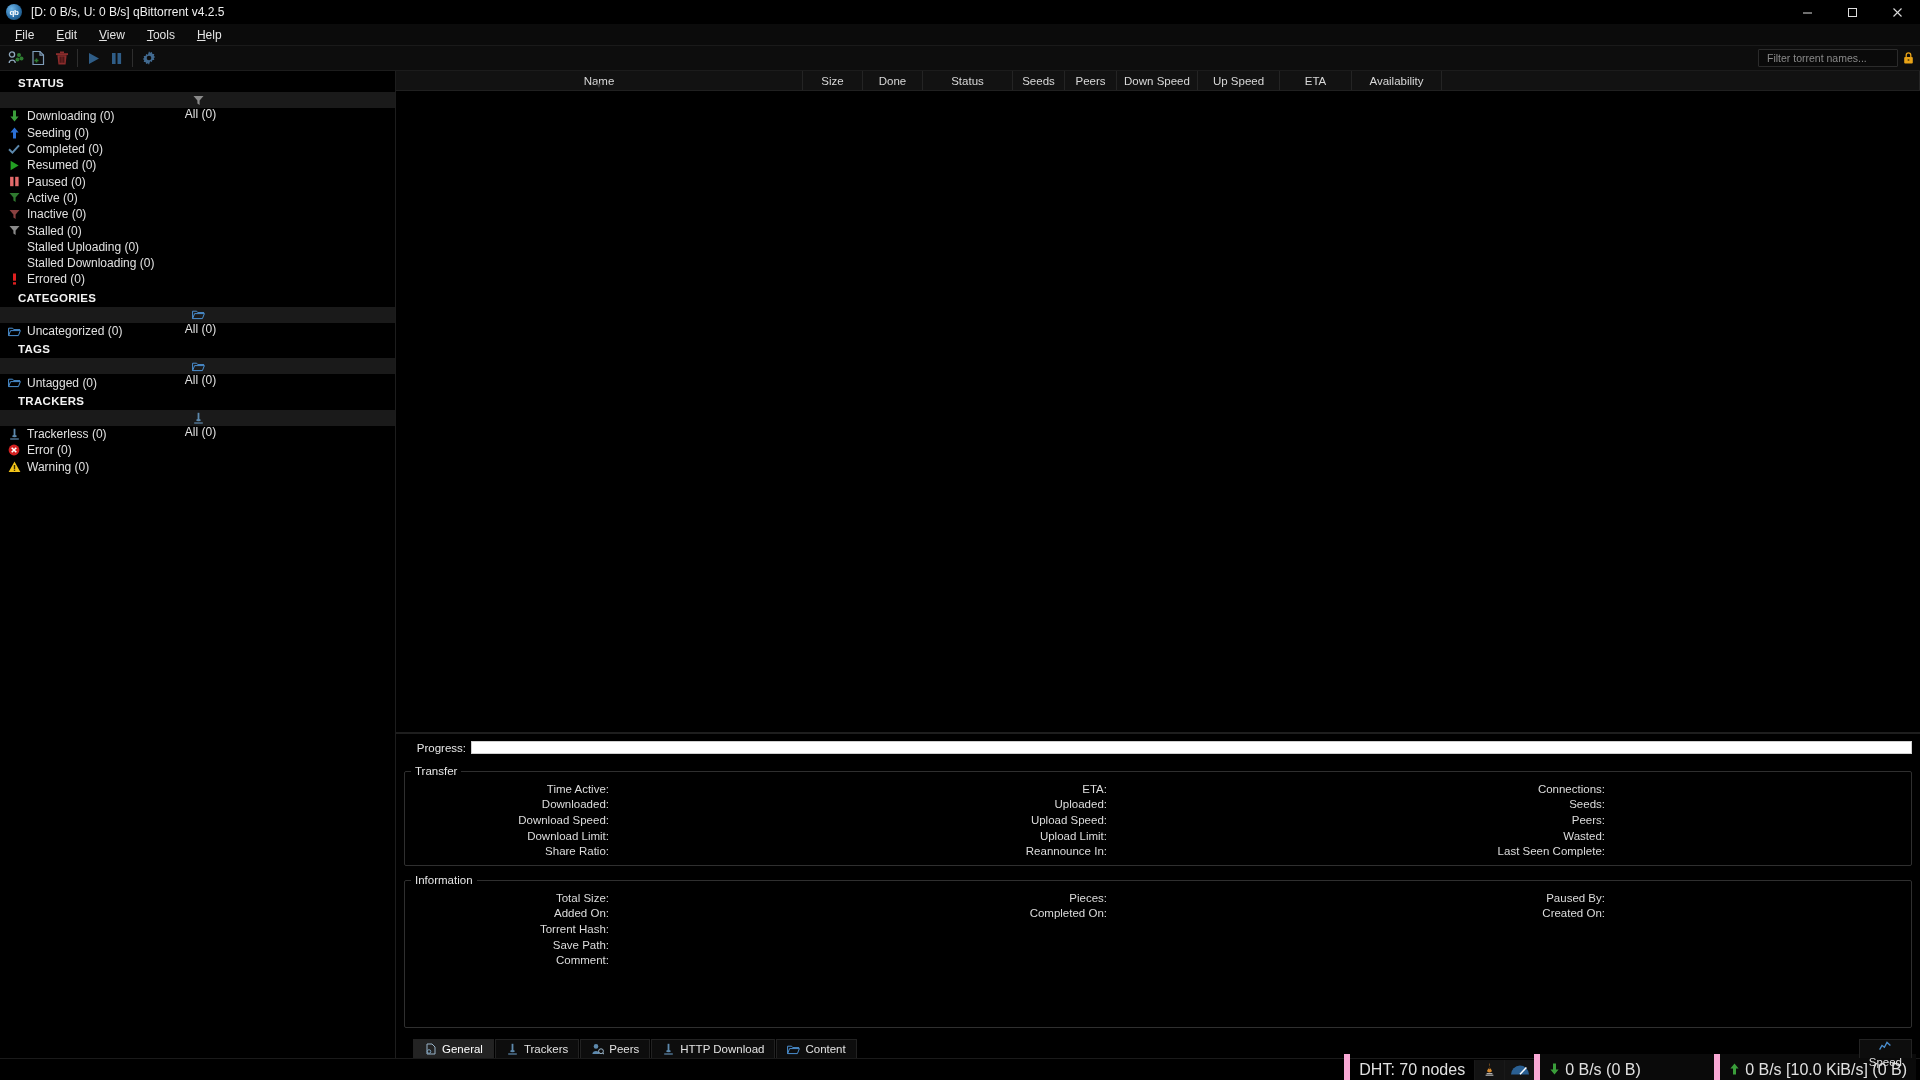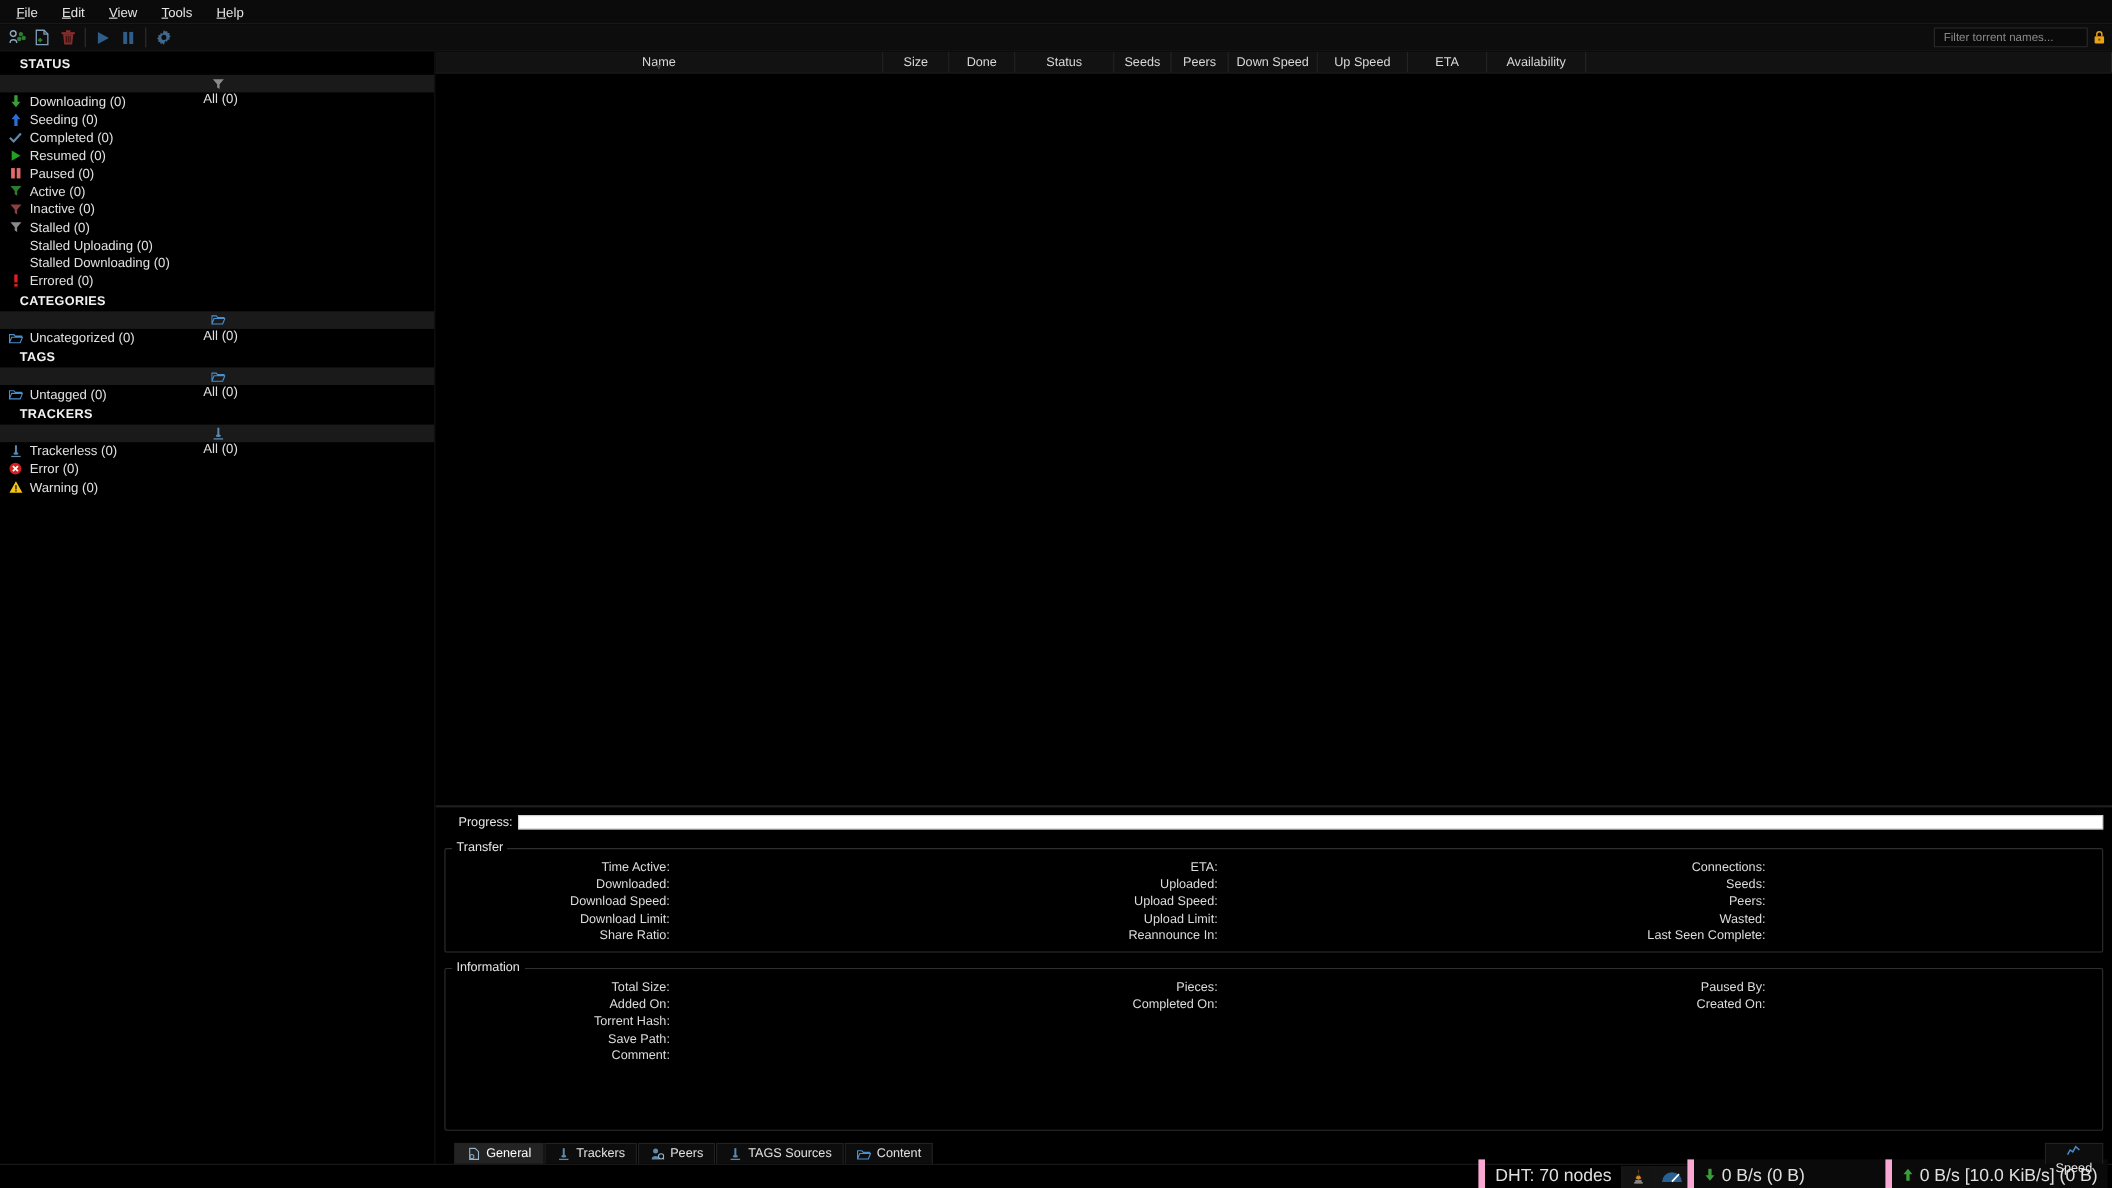--- a/index.html
+++ b/index.html
@@ -152,20 +152,42 @@
   }
   .sbar-cell.dht { min-width: 96px; justify-content: center; }
   .sbar-cell.dl { min-width: 180px; background:#0a0a0a; }
   .sbar-cell.ul { min-width: 190px; background:#0a0a0a; }
 </style>
 </head>
 <body>
 
 <div class="app">
 
+  <div class="titlebar">
+    <div class="title-icon">qb</div>
+    <div class="title-text">[D: 0 B/s, U: 0 B/s] qBittorrent v4.2.5</div>
+    <div class="win-buttons">
+      <div class="win-btn">
+        <svg width="11" height="11" viewBox="0 0 11 11">
+            <line x1="1" y1="6" x2="10" y2="6" stroke="#ddd" stroke-width="1"></line>
+          </svg>
+      </div>
+      <div class="win-btn">
+        <svg width="11" height="11" viewBox="0 0 11 11">
+            <rect x="1.5" y="1.5" width="8" height="8" fill="none" stroke="#ddd" stroke-width="1"></rect>
+          </svg>
+      </div>
+      <div class="win-btn close">
+        <svg width="11" height="11" viewBox="0 0 11 11">
+            <line x1="1.5" y1="1.5" x2="9.5" y2="9.5" stroke="#ddd" stroke-width="1.1"></line>
+            <line x1="9.5" y1="1.5" x2="1.5" y2="9.5" stroke="#ddd" stroke-width="1.1"></line>
+          </svg>
+      </div>
+    </div>
+  </div>
 
   <div class="menubar">
     <div class="menu-item"><u>F</u><span>ile</span></div>
     <div class="menu-item"><u>E</u><span>dit</span></div>
     <div class="menu-item"><u>V</u><span>iew</span></div>
     <div class="menu-item"><u>T</u><span>ools</span></div>
     <div class="menu-item"><u>H</u><span>elp</span></div>
   </div>
 
   <div class="toolbar">
@@ -626,21 +648,21 @@
             <span>Peers</span>
           </div>
           <div class="tab">
             <span class="tab-ico">
               <svg width="11" height="12" viewBox="0 0 11 12">
                   <rect x="4.6" y="0.8" width="1.8" height="7" fill="#5d89ad"></rect>
                   <ellipse cx="5.5" cy="8.2" rx="2.3" ry="1.1" fill="#5d89ad"></ellipse>
                   <rect x="1.2" y="10.4" width="8.6" height="1.2" fill="#5d89ad"></rect>
                 </svg>
             </span>
-            <span>TAGS Sources</span>
+            <span>HTTP Download</span>
           </div>
           <div class="tab">
             <span class="tab-ico">
               <svg width="13" height="11" viewBox="0 0 13 11">
                   <path d="M0.6 9.6 V2.2 h4 l1.2 1.4 h6.3 M0.6 9.6 L2.6 4.6 h9.8 L10.4 9.6 Z" fill="none" stroke="#4a8fd0" stroke-width="1"></path>
                 </svg>
             </span>
             <span>Content</span>
           </div>
 

